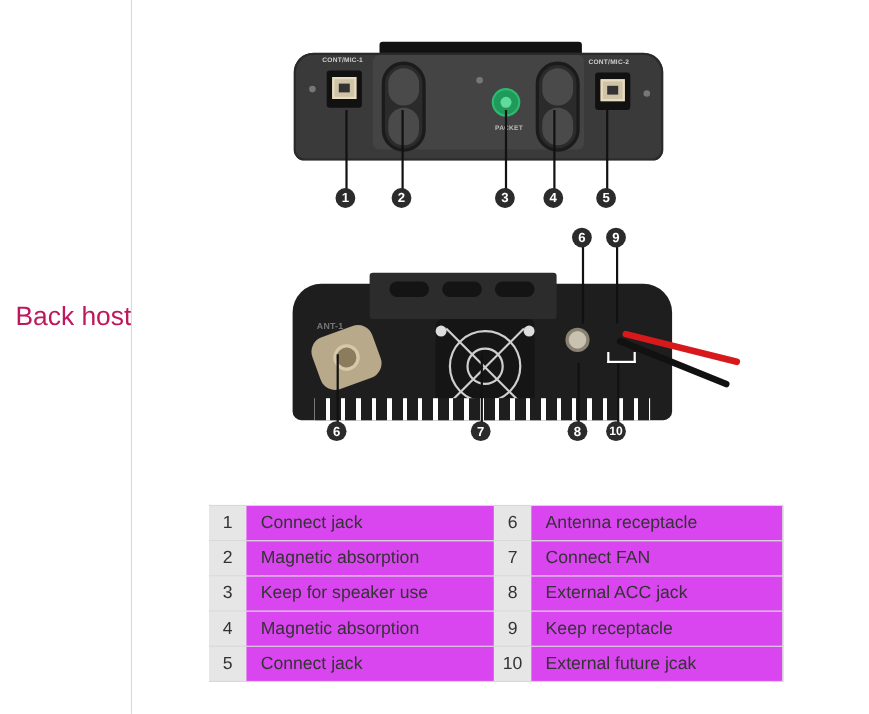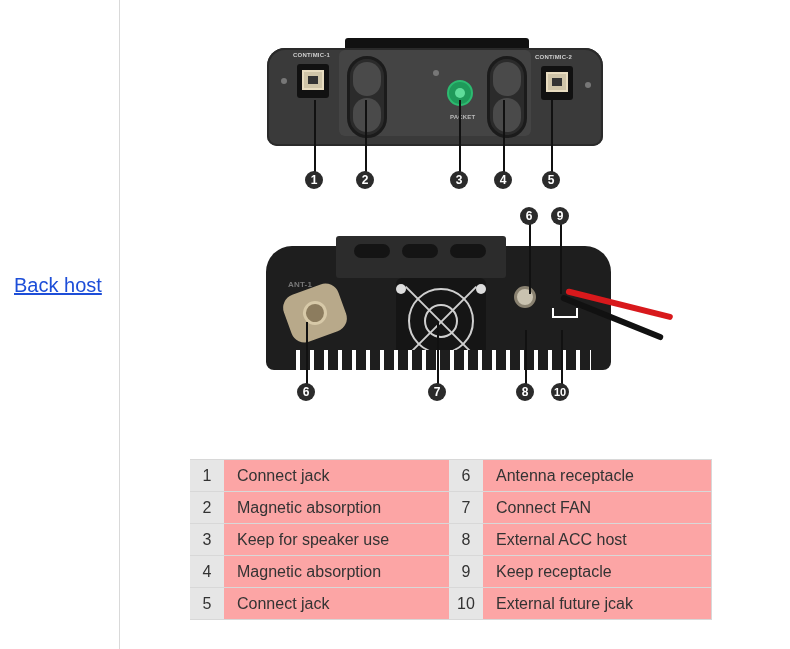--- a/index.html
+++ b/index.html
@@ -1,17 +1,17 @@
 <!DOCTYPE html>
 <html><head>
 <meta charset="utf-8">
 <style>
   html, body { margin:0; padding:0; background:#ffffff; }
   body { width:790px; height:649px; position:relative; overflow:hidden; font-family:"Liberation Sans", "DejaVu Sans", sans-serif; color:#222; }
-  .section-label { position:absolute; left:14px; top:274px; font-size:20px; color:#1d4ed8;text-decoration:underline; }
+  .section-label { position:absolute; left:14px; top:274px; font-size:24px; color:#be185d; }
   .vdivider { position:absolute; left:119px; top:0; width:1px; height:649px; background:#d9d9d9; }
 
   
   .dev1 { position:absolute; left:267px; top:38px; width:336px; height:108px; }
   .dev1 .top-ridge { position:absolute; left:78px; top:0; width:184px; height:14px; background:#111; border-radius:3px 3px 0 0; }
   .dev1 .body { position:absolute; left:0; top:10px; width:336px; height:98px; background:#3a3a3a; border-radius:18px 18px 10px 10px; box-shadow: inset 0 0 0 2px #2a2a2a; }
   .dev1 .panel { position:absolute; left:72px; top:12px; width:192px; height:86px; background:#444; border-radius:6px; }
   .jack { position:absolute; width:32px; height:34px; background:#111; border-radius:3px; }
   .jack .metal { position:absolute; left:5px; top:6px; width:22px; height:20px; background:#cfc4a8; border:2px solid #e8dcc0; box-sizing:border-box; }
   .jack .metal::after { content:""; position:absolute; left:4px; top:4px; width:10px; height:8px; background:#333; }
@@ -20,21 +20,21 @@
   .pill::before { top:3px; } .pill::after { bottom:3px; }
   .din { position:absolute; left:180px; top:42px; width:26px; height:26px; border-radius:50%; background:#1f9a5a; border:2px solid #2cba70; box-sizing:border-box; }
   .din::after { content:""; position:absolute; left:6px; top:6px; width:10px; height:10px; border-radius:50%; background:#5fdc9a; }
   .lbl-small { position:absolute; font-size:6px; font-weight:bold; color:#cfcfcf; letter-spacing:0.2px; }
   .screw { position:absolute; width:6px; height:6px; border-radius:50%; background:#777; }
 
   .callout-line { position:absolute; width:2px; background:#111; }
   .badge { position:absolute; width:18px; height:18px; border-radius:50%; background:#2b2b2b; color:#fff; font-size:12px; font-weight:bold; text-align:center; line-height:18px; }
 
   
-  .dev2 { position:absolute; left:266px; top:236px; width:358px; height:134px; }
+  .dev2 { position:absolute; left:266px; top:248px; width:358px; height:134px; }
   .dev2 .topblock { position:absolute; left:70px; top:0; width:170px; height:42px; background:#2c2c2c; border-radius:3px; }
   .dev2 .vent { position:absolute; top:8px; width:36px; height:14px; background:#141414; border-radius:8px; }
   .dev2 .body { position:absolute; left:0; top:10px; width:345px; height:124px; background:#1e1e1e; border-radius:26px 26px 8px 8px; }
   .dev2 .fins { position:absolute; left:20px; bottom:0; width:305px; height:20px; background:repeating-linear-gradient(90deg, #1e1e1e 0 10px, #fff 10px 14px); }
   .fan { position:absolute; left:130px; top:42px; width:90px; height:86px; background:#151515; border-radius:6px; }
   .fan .ring { position:absolute; border:2px solid #cfcfcf; border-radius:50%; box-sizing:border-box; }
   .fan .x1, .fan .x2 { position:absolute; left:44px; top:-6px; width:2px; height:100px; background:#cfcfcf; }
   .fan .x1 { transform:rotate(45deg); } .fan .x2 { transform:rotate(-45deg); }
   .fan .bolt { position:absolute; width:10px; height:10px; border-radius:50%; background:#ddd; }
   .so239 { position:absolute; left:20px; top:52px; width:58px; height:50px; background:#b8a98a; border-radius:14px; transform:rotate(-20deg); }
@@ -42,21 +42,21 @@
   .bnc { position:absolute; left:248px; top:50px; width:22px; height:22px; border-radius:50%; background:#c9c2b0; border:3px solid #8a8271; box-sizing:border-box; }
   .cable-red { position:absolute; left:300px; top:52px; width:110px; height:6px; background:#d8191c; transform:rotate(14deg); transform-origin:left center; border-radius:3px; }
   .cable-black { position:absolute; left:295px; top:58px; width:110px; height:6px; background:#111; transform:rotate(22deg); transform-origin:left center; border-radius:3px; }
   .bracket { position:absolute; border:2px solid #fff; border-top:none; }
 
   
   table.legend { position:absolute; left:190px; top:459px; border-collapse:collapse; font-size:16px; color:#333; }
   table.legend td { border-top:1px solid #d8d8d8; border-bottom:1px solid #d8d8d8; height:31px; padding:0; }
   table.legend tr:first-child td { border-top:1px solid #d8d8d8; }
   td.num { background:#e6e6e6; width:34px; text-align:center; }
-  td.desc { background:#fca5a5; width:212px; padding-left:13px !important; }
+  td.desc { background:#d946ef; width:212px; padding-left:13px !important; }
   td.desc.right { width:215px; border-right:1px solid #d8d8d8; }
   td.desc.left { border-right:none; }
 </style>
 </head>
 <body>
 
 <div class="section-label">Back host</div>
 <div class="vdivider"></div>
 
 <div class="dev1">
@@ -142,21 +142,21 @@
     <tr>
       <td class="num">2</td>
       <td class="desc left">Magnetic absorption</td>
       <td class="num">7</td>
       <td class="desc right">Connect FAN</td>
     </tr>
     <tr>
       <td class="num">3</td>
       <td class="desc left">Keep for speaker use</td>
       <td class="num">8</td>
-      <td class="desc right">External ACC host</td>
+      <td class="desc right">External ACC jack</td>
     </tr>
     <tr>
       <td class="num">4</td>
       <td class="desc left">Magnetic absorption</td>
       <td class="num">9</td>
       <td class="desc right">Keep receptacle</td>
     </tr>
     <tr>
       <td class="num">5</td>
       <td class="desc left">Connect jack</td>

